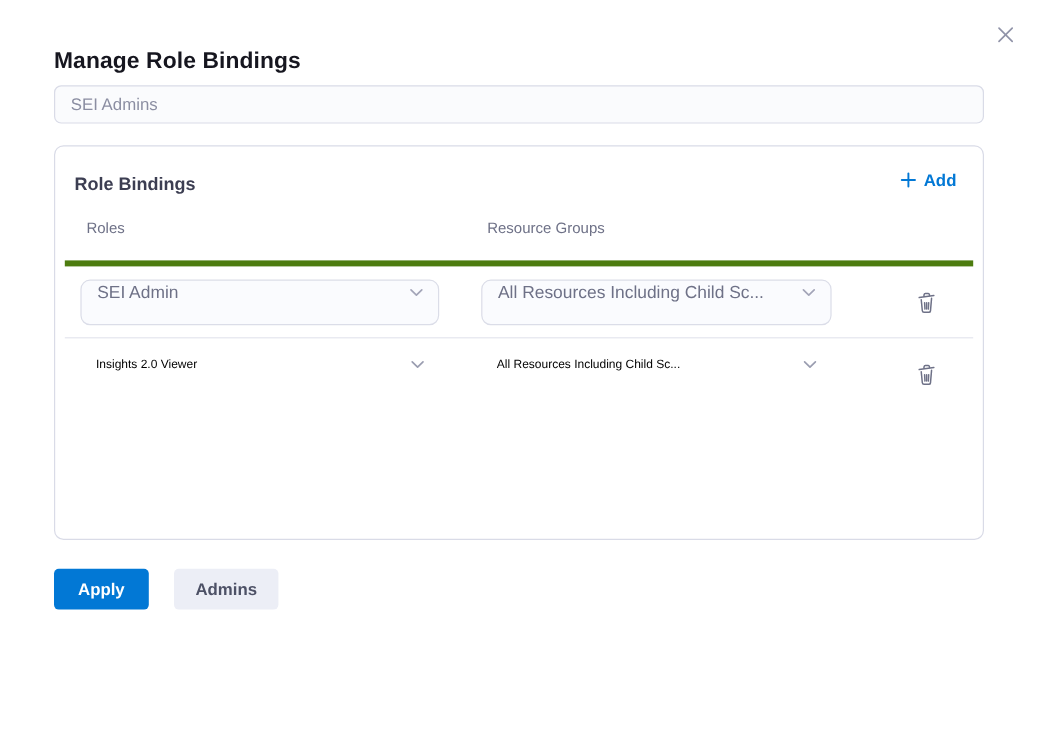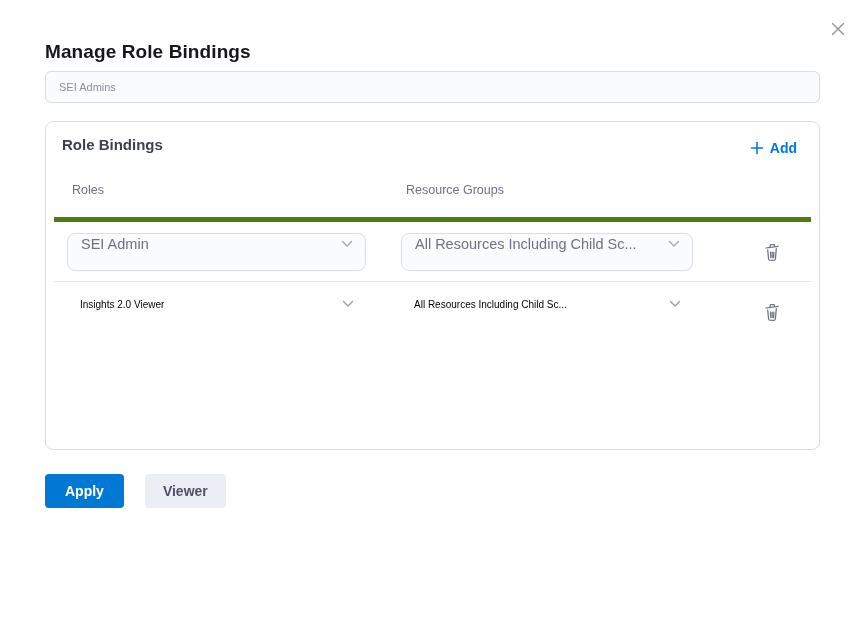--- a/index.html
+++ b/index.html
@@ -32,33 +32,33 @@
     margin-top: 46px;
     font-size: 13px; color: #989bb0; font-weight: 400;
   }
   .text-input {
     margin-top: 8px;
     width: 775px; height: 32px;
     border: 1px solid #d9dbe7; border-radius: 6px;
     background: #fafbfd;
     padding: 0 13px;
     font-family: "Liberation Sans", "DejaVu Sans", sans-serif;
-    font-size: 11px; color: #8b8ea2;
+    font-size: 14px; color: #8b8ea2;
   }
 
   
   .panel {
     margin-top: 18px;
     width: 775px; height: 329px;
     border: 1px solid #d9dbe7; border-radius: 8px;
     background: #ffffff;
     padding: 14px 16px;
   }
   .panel-head {
-    display: flex; justify-content: space-between; align-items: flex-start;
+    display: flex; justify-content: space-between; align-items: flex-end;
     height: 26px;
   }
   .panel-title { font-size: 15px; font-weight: 700; color: #3c3e52; }
   .add-link {
     display: flex; align-items: center; gap: 6px;
     background: none; border: none; cursor: pointer;
     font-family: "Liberation Sans", "DejaVu Sans", sans-serif;
     font-size: 14px; color: #0278d5; font-weight: 700;
     padding: 4px 6px;
   }
@@ -203,16 +203,16 @@
               <line x1="10.9" y1="10.2" x2="10.6" y2="15.6"></line>
             </g>
           </svg>
         </button>
       </div>
     </div>
   </div>
 
   <div class="footer">
     <button class="btn btn-primary">Apply</button>
-    <button class="btn btn-secondary">Viewer</button>
+    <button class="btn btn-secondary">Admins</button>
   </div>
 
 </div>
 
 </body></html>

